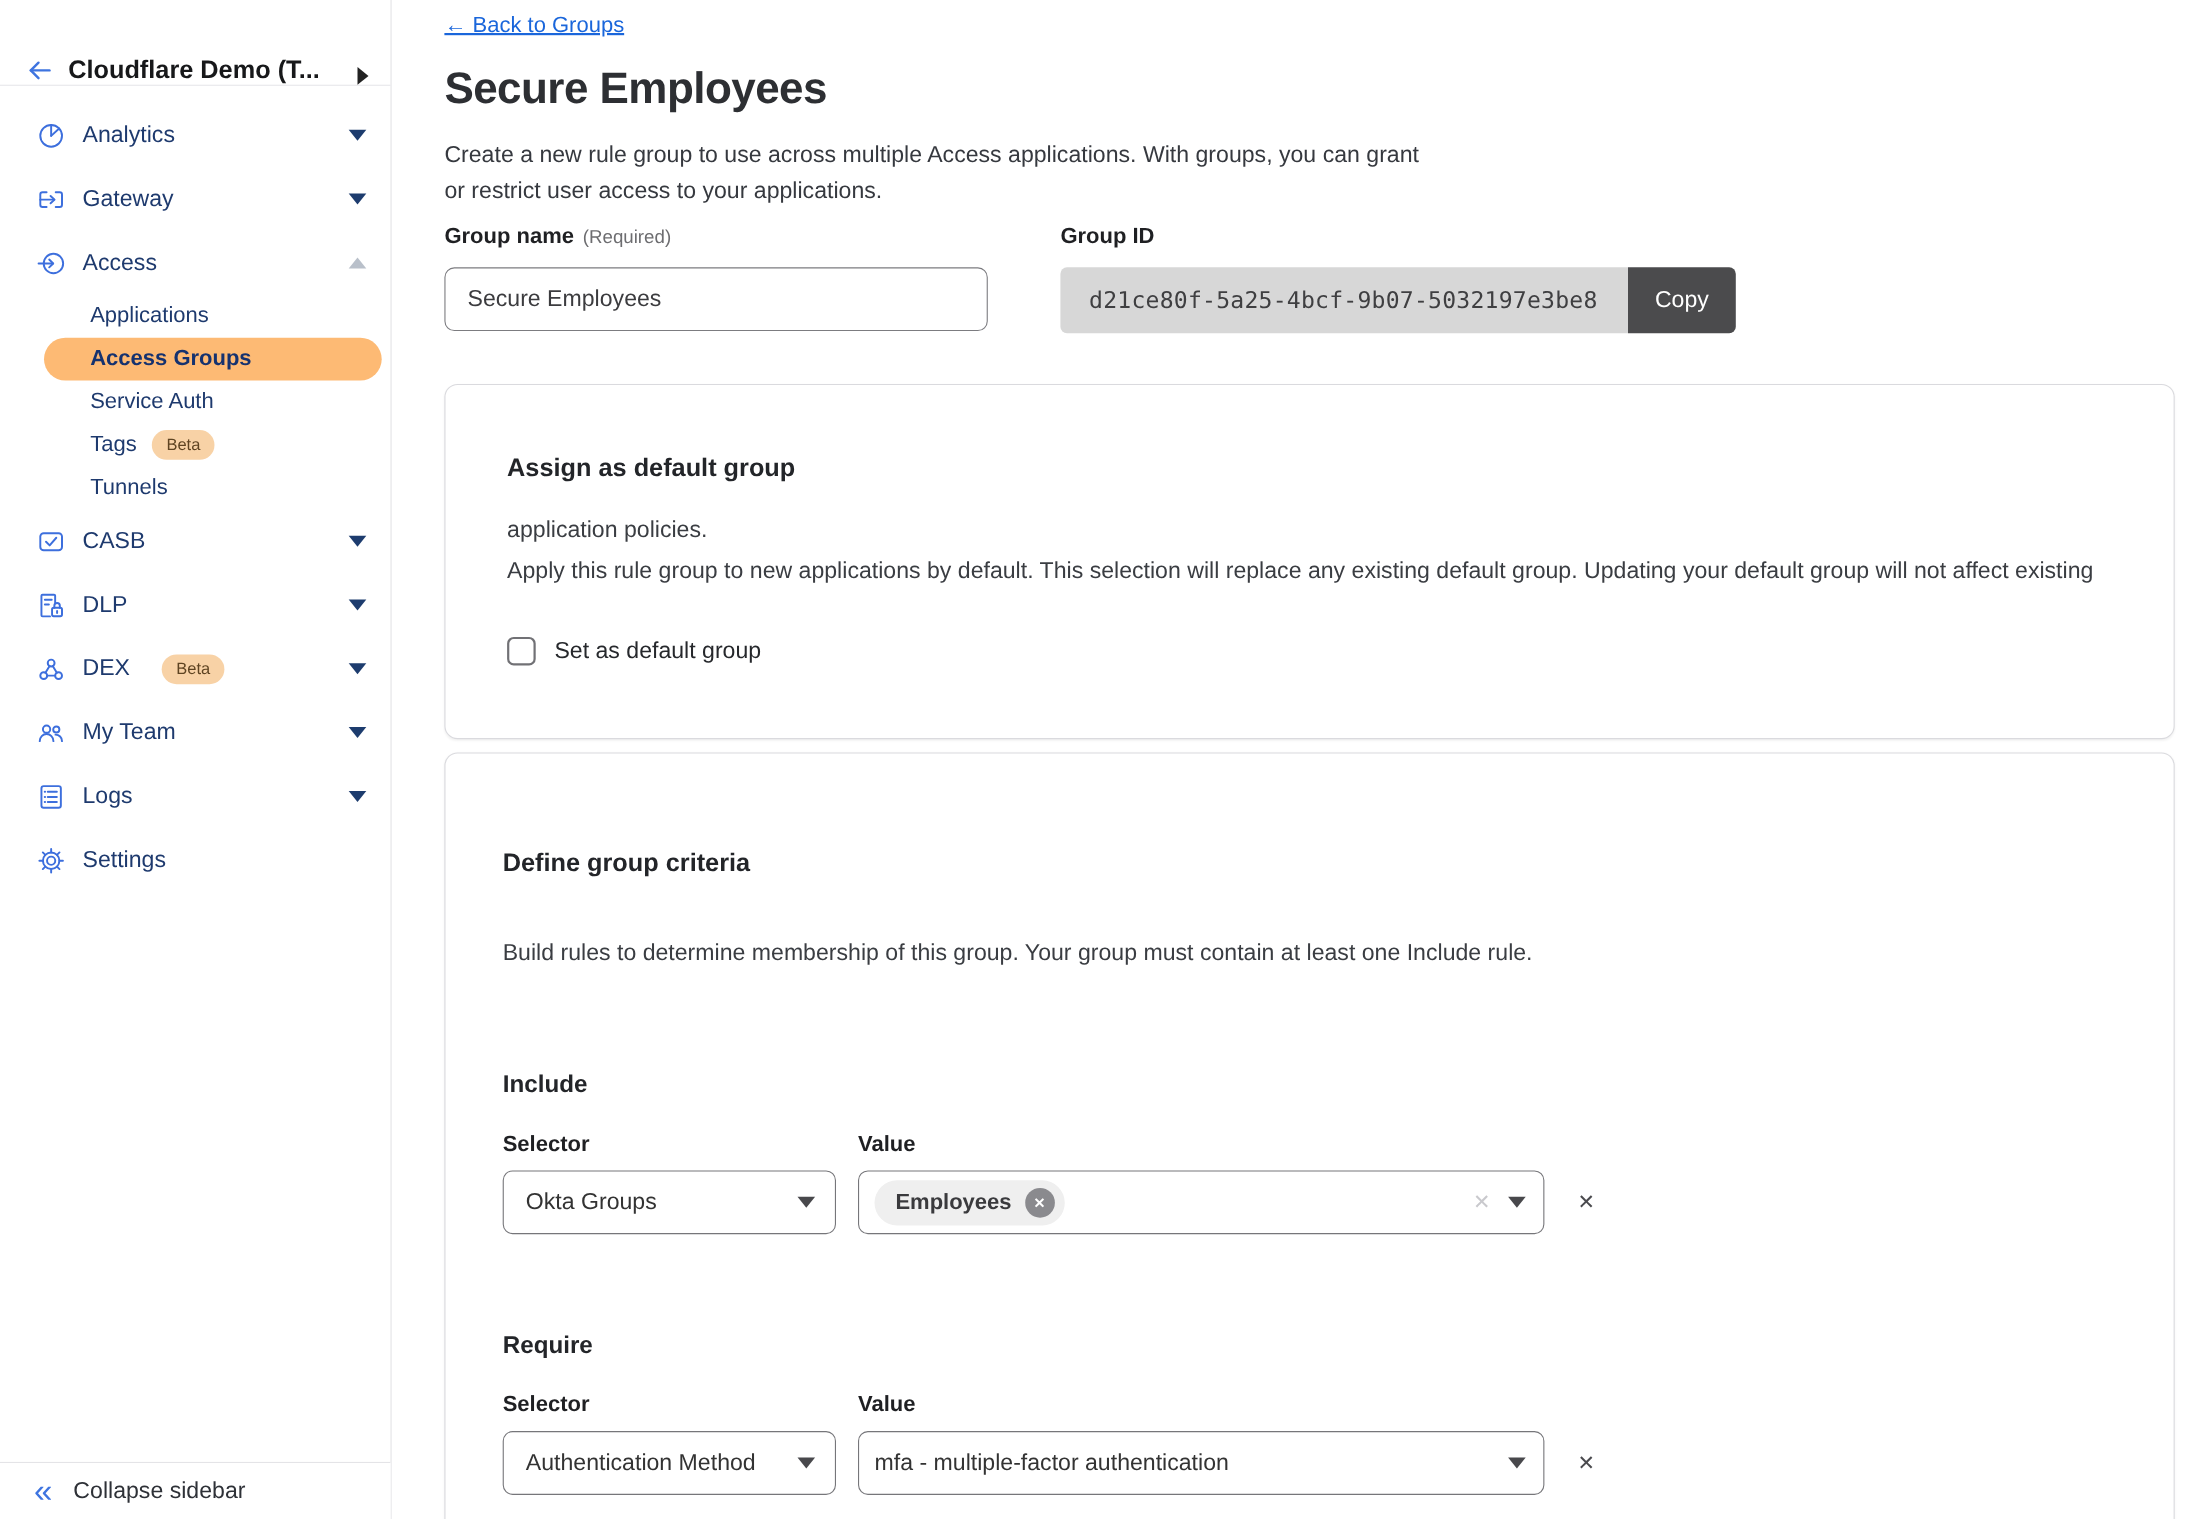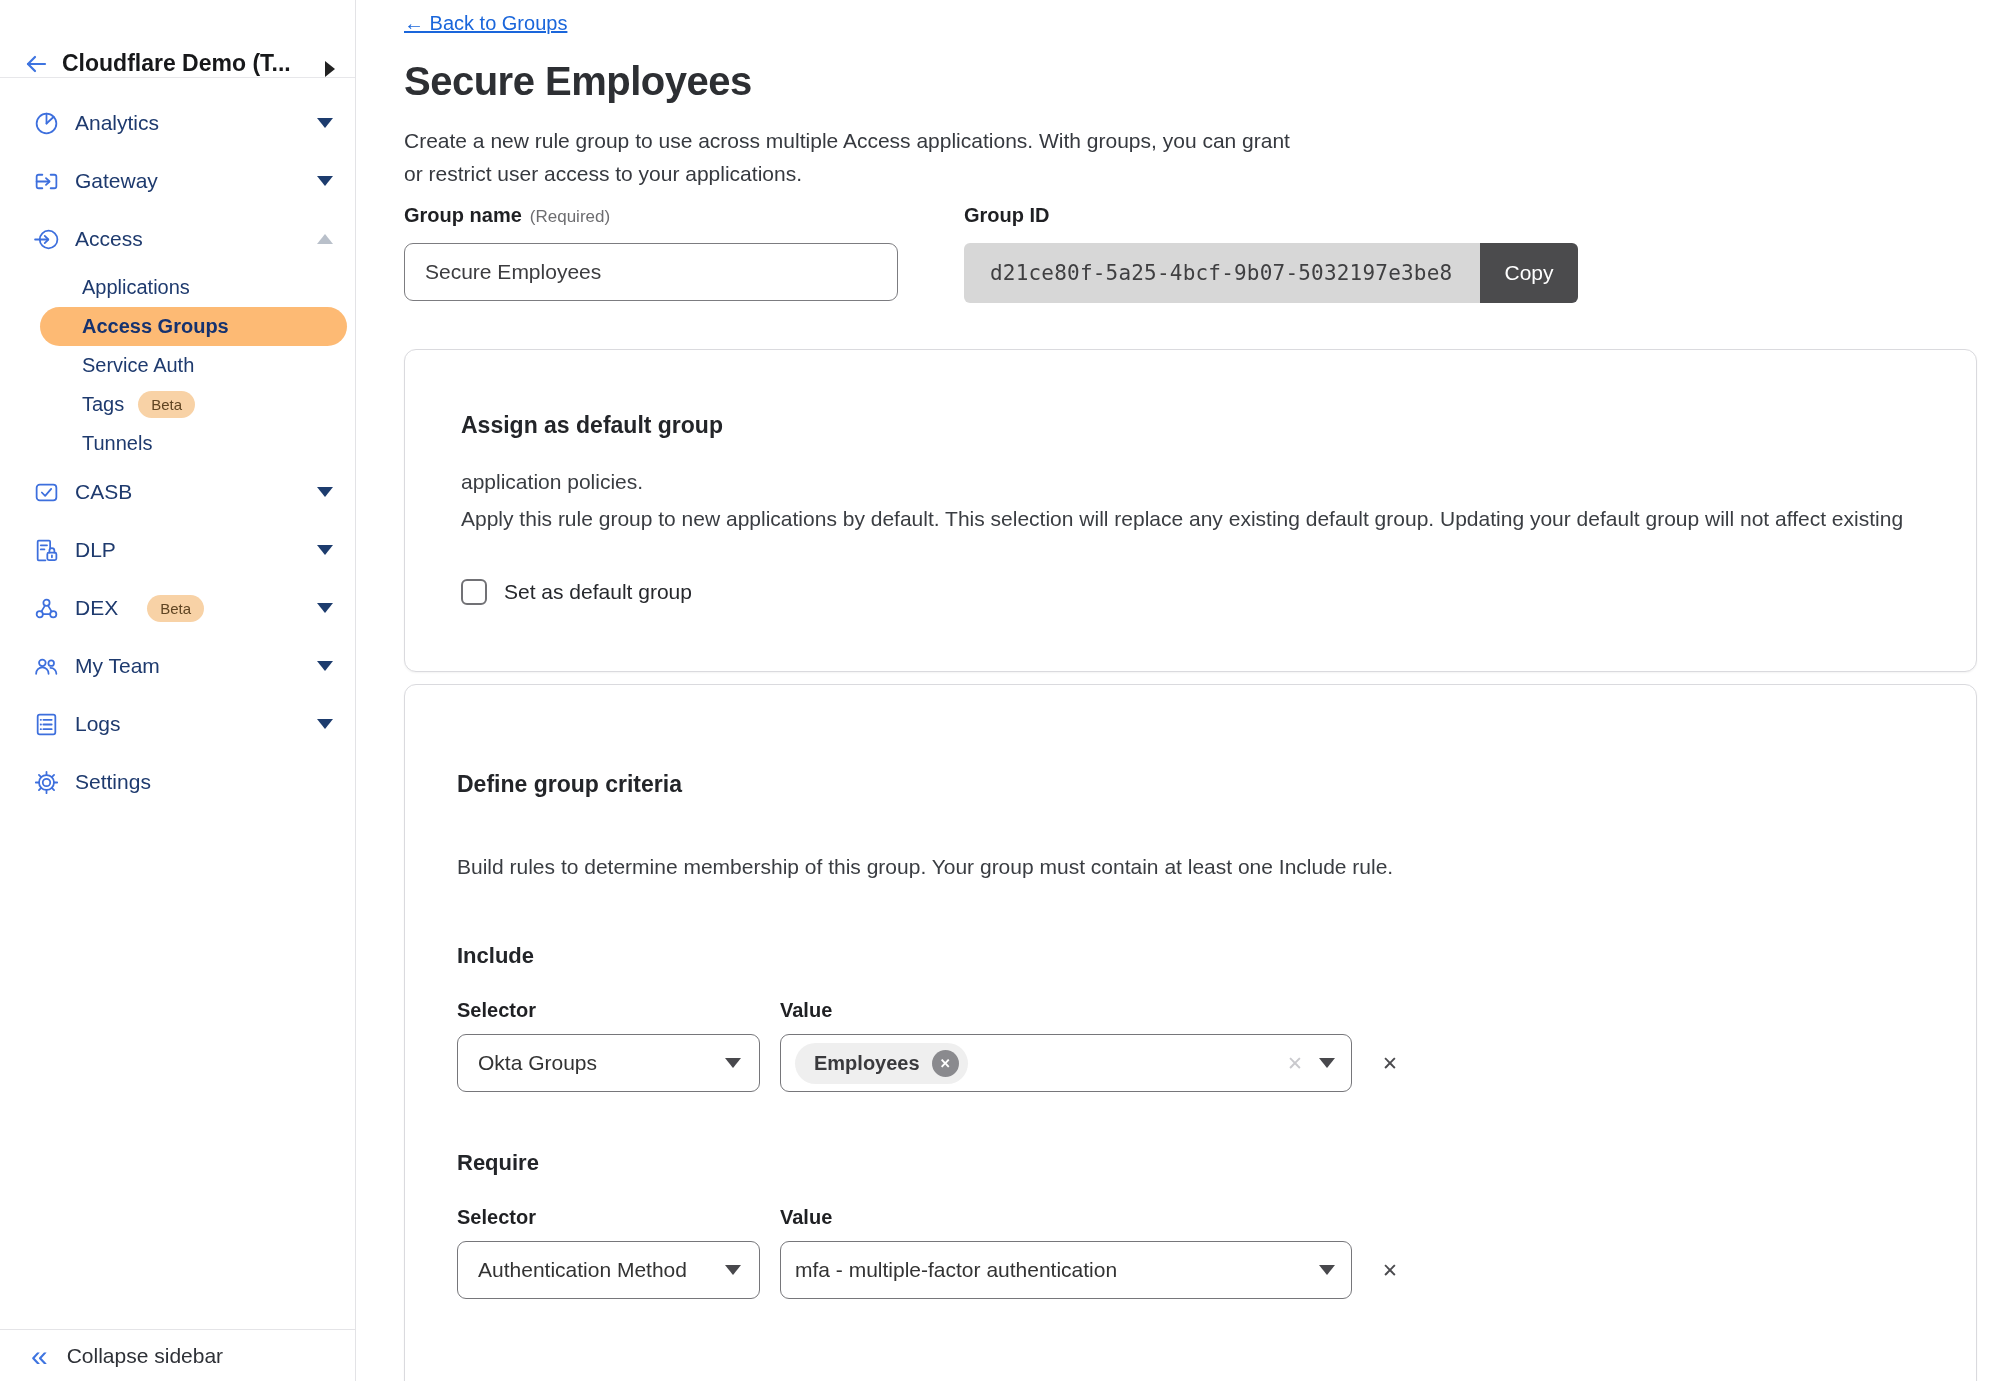--- a/index.html
+++ b/index.html
@@ -54,30 +54,30 @@
     box-shadow:0 1px 2px rgba(0,0,0,.05);}
   .card1{margin-top:46px;padding:62px 56px 66px 56px;}
   .card-title{font-size:23px;font-weight:700;color:#232529;}
   .card-body{margin-top:24px;font-size:21px;line-height:37px;color:#3a3d42;}
   .checkbox-row{margin-top:42px;display:flex;align-items:center;gap:17px;}
   .checkbox{width:26px;height:26px;border:2px solid #717175;border-radius:6px;background:#fff;
     box-sizing:border-box;cursor:pointer;}
   .checkbox-label{font-size:21px;color:#26282c;}
   .card2{margin-top:12px;padding:86px 56px 260px 52px;}
   .card2 .card-body{margin-top:50px;}
-  .group-heading{margin-top:58px;font-size:22px;font-weight:700;color:#232529;}
+  .group-heading{margin-top:88px;font-size:22px;font-weight:700;color:#232529;}
   .labels-row{display:flex;margin-top:30px;font-size:20px;font-weight:700;color:#1f2023;}
   .label-selector{width:323px;}
   .rule-row{display:flex;align-items:center;margin-top:12px;}
   .select{width:303px;height:58px;border:1.5px solid #76767a;border-radius:9px;background:#fff;
     display:flex;align-items:center;justify-content:space-between;
     padding:0 18px 0 20px;font-size:21px;color:#333;box-sizing:border-box;cursor:pointer;}
   .caret{width:0;height:0;border-left:8px solid transparent;border-right:8px solid transparent;
     border-top:10px solid #48484c;flex:none;}
-  .value-select{margin-left:20px;width:572px;padding:0 16px 0 14px;}
+  .value-select{margin-left:20px;width:624px;padding:0 16px 0 14px;}
   .chip{display:flex;align-items:center;gap:12px;background:#efefef;border-radius:23px;
     padding:7px 9px 7px 19px;font-size:20px;font-weight:600;color:#3a3a3d;}
   .chip-x{width:27px;height:27px;border-radius:50%;background:#8a8a8e;color:#fff;display:flex;
     align-items:center;justify-content:center;font-size:13px;cursor:pointer;flex:none;}
   .clear-x{margin-left:auto;color:#c9c9cd;font-size:19px;margin-right:16px;cursor:pointer;}
   .row-x{margin-left:30px;font-size:19px;color:#4a4a4e;cursor:pointer;}
   .nav-icon{stroke:#3d6fdd;fill:none;stroke-width:1.7;stroke-linecap:round;stroke-linejoin:round;}
 </style>
 </head>
 <body>

